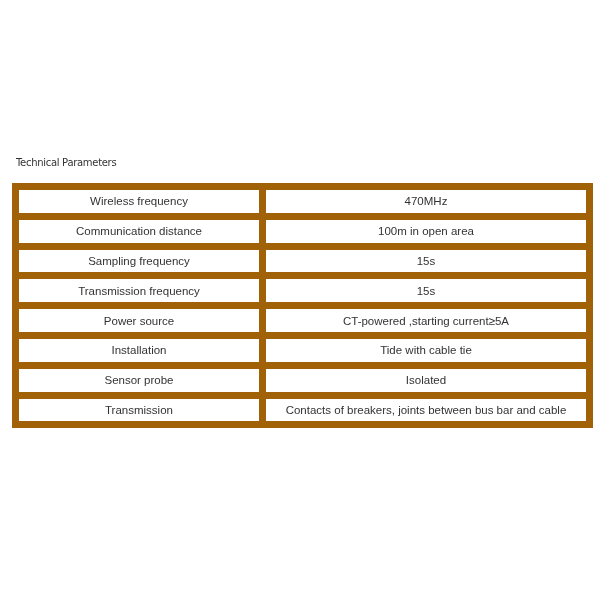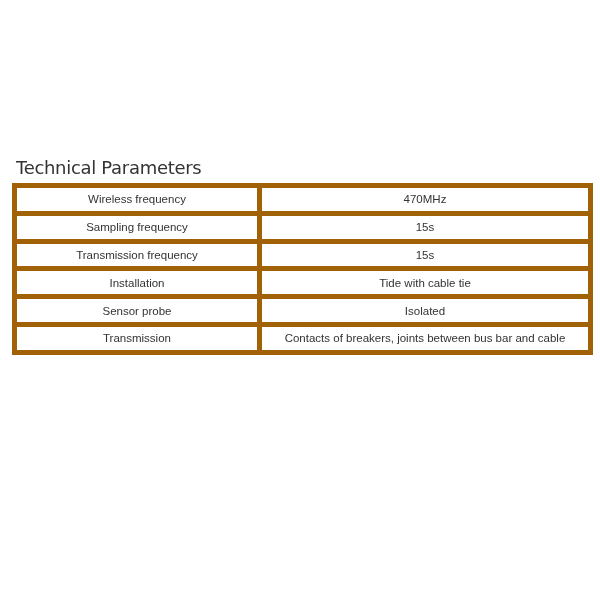--- a/index.html
+++ b/index.html
@@ -11,35 +11,35 @@
       width: 600px;
       height: 600px;
       position: relative;
       overflow: hidden;
       font-family: "Liberation Sans", sans-serif;
     }
     .section-title {
       position: absolute;
       left: 16px;
       top: 157px;
-      font-size: 18px;
+      font-size: 10px;
       color: #333333;
       font-family: "DejaVu Sans", sans-serif;
       letter-spacing: -0.3px;
     }
     .params-table {
       position: absolute;
       left: 12px;
       top: 183px;
       width: 581px;
       border-collapse: collapse;
       table-layout: fixed;
     }
     .params-table td {
-      border: 5px solid #a16207;
+      border: 7px solid #a16207;
       height: 22.8px;
       padding: 0;
       text-align: center;
       vertical-align: middle;
       font-size: 11.5px;
       color: #333333;
       white-space: nowrap;
     }
     .params-table td.label {
       width: 240px;
@@ -50,26 +50,34 @@
 
 <div class="section-title">Technical Parameters</div>
 
 <table class="params-table">
   <tbody>
     <tr>
       <td class="label">Wireless frequency</td>
       <td>470MHz</td>
     </tr>
     <tr>
+      <td class="label">Communication distance</td>
+      <td>100m in open area</td>
+    </tr>
+    <tr>
       <td class="label">Sampling frequency</td>
       <td>15s</td>
     </tr>
     <tr>
       <td class="label">Transmission frequency</td>
       <td>15s</td>
+    </tr>
+    <tr>
+      <td class="label">Power source</td>
+      <td>CT-powered ,starting current≥5A</td>
     </tr>
     <tr>
       <td class="label">Installation</td>
       <td>Tide with cable tie</td>
     </tr>
     <tr>
       <td class="label">Sensor probe</td>
       <td>Isolated</td>
     </tr>
     <tr>

